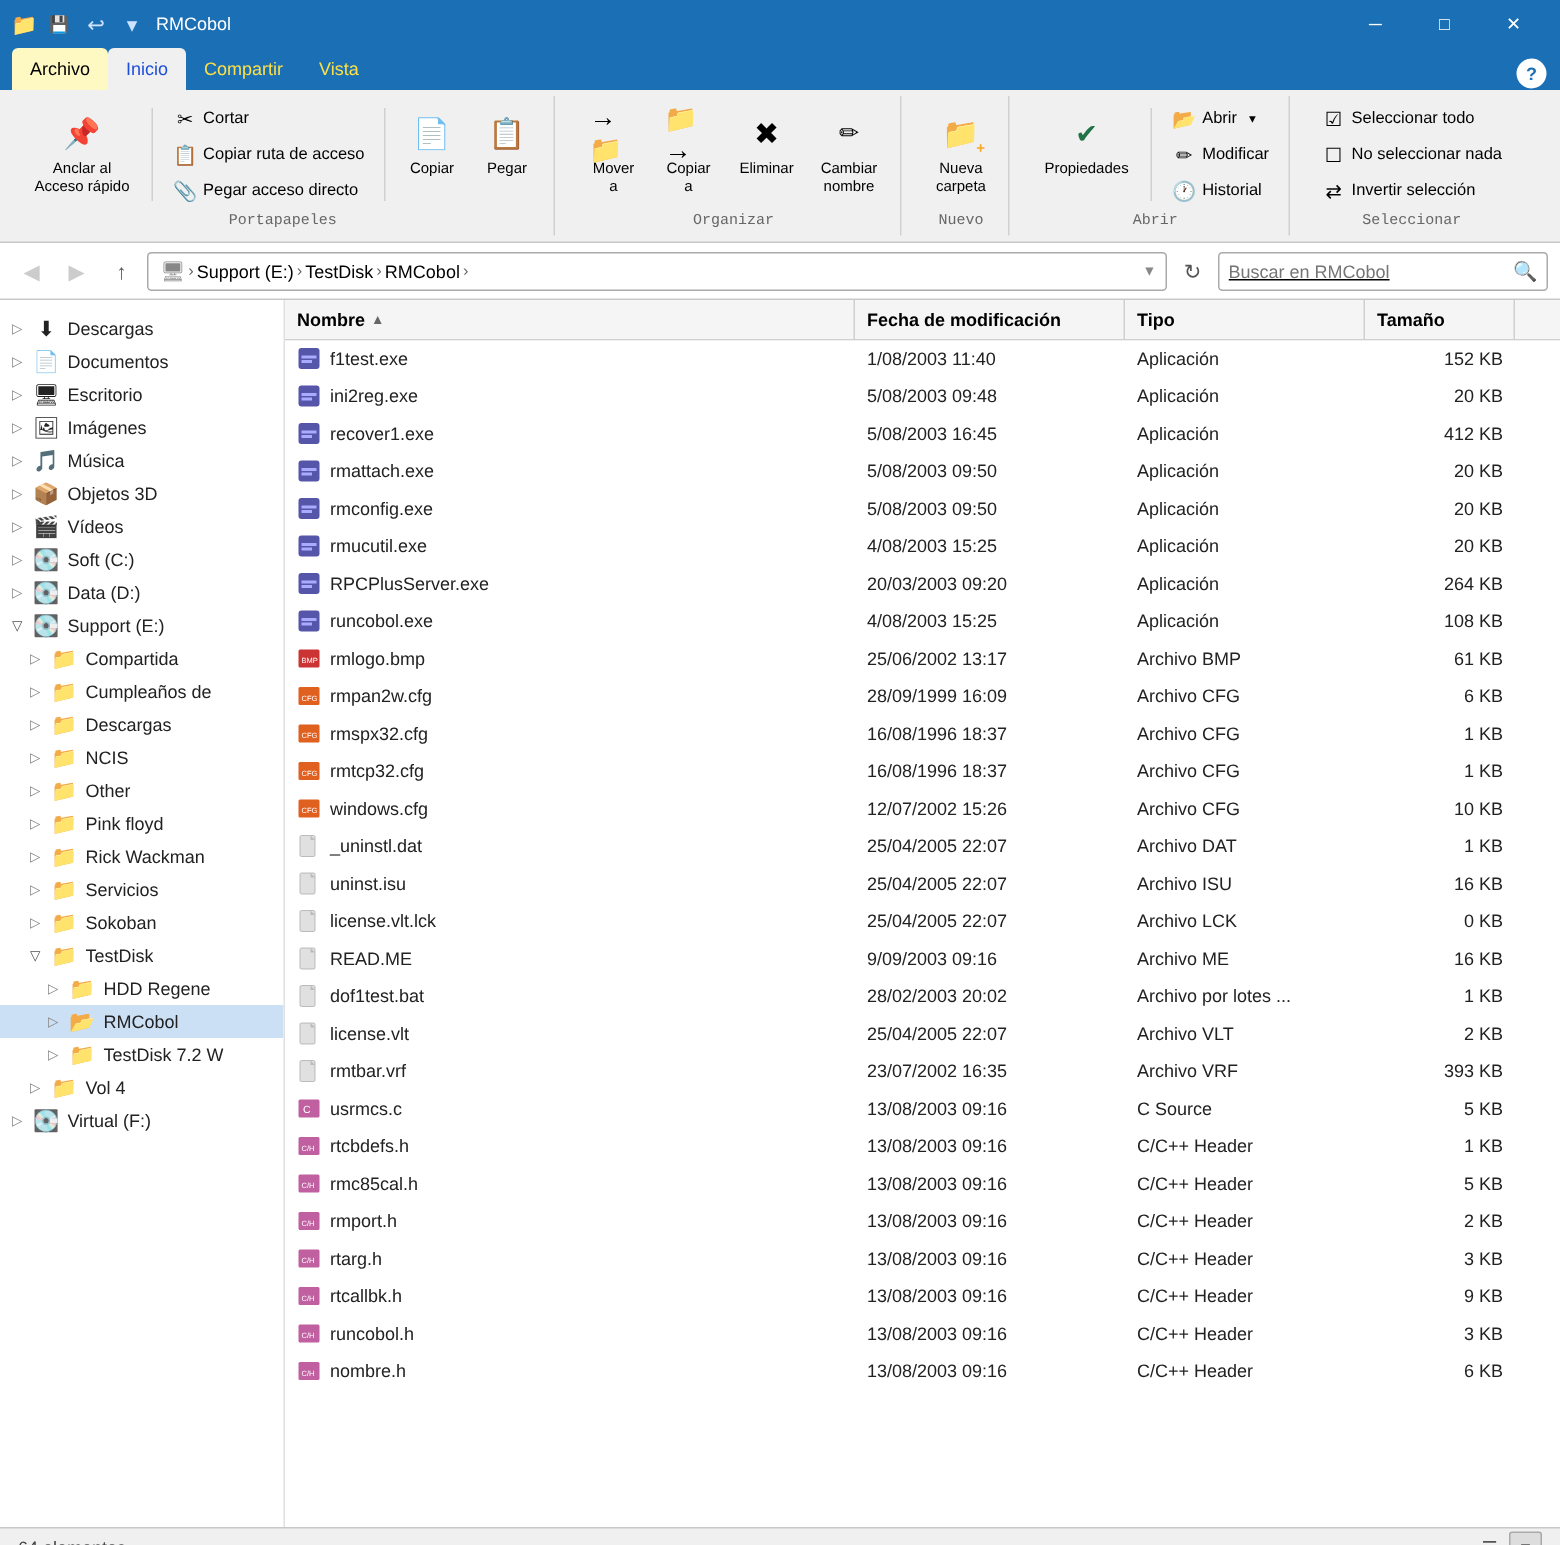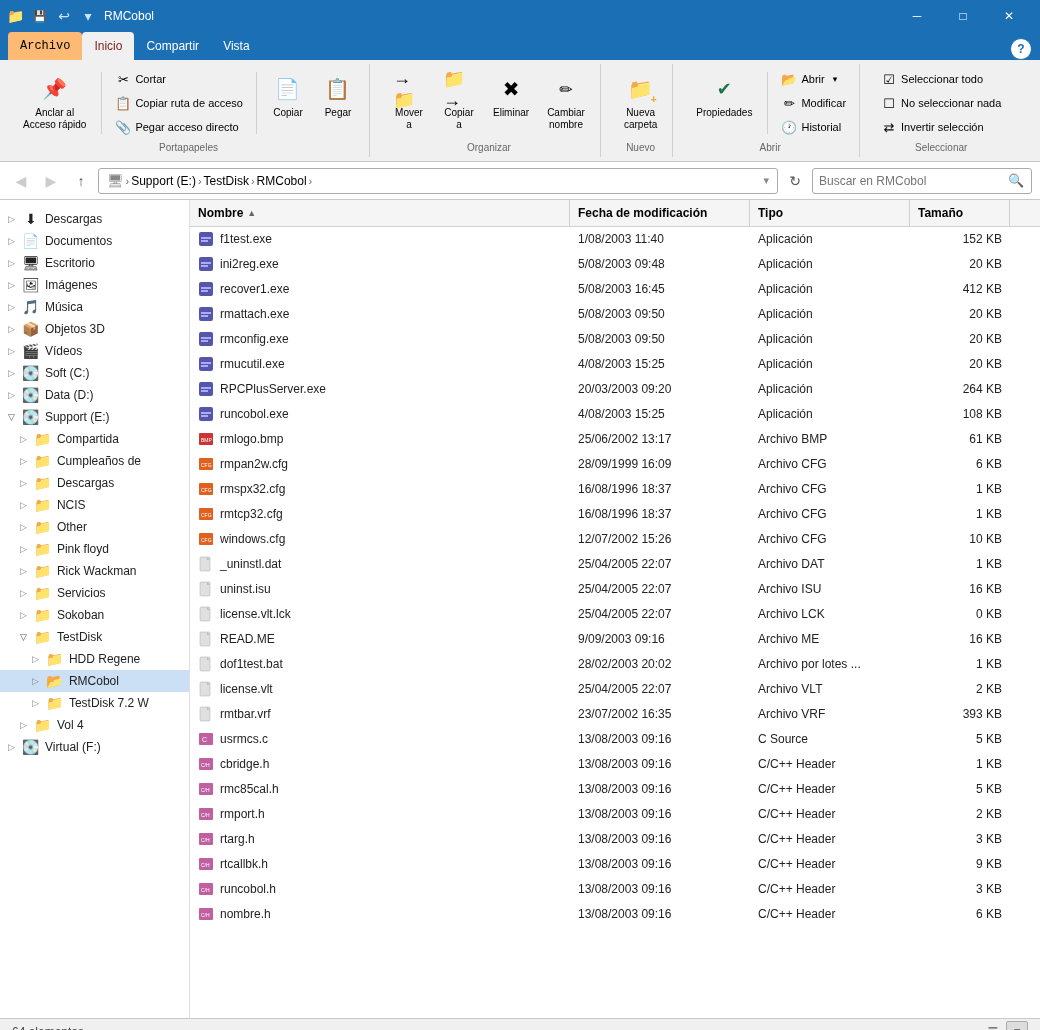--- a/index.html
+++ b/index.html
@@ -8,45 +8,45 @@
     
     .title-bar { background: #1a6fb5; height: 32px; display: flex; align-items: center; justify-content: space-between; padding: 0 8px; color: white; }
     .title-bar-left { display: flex; align-items: center; gap: 8px; }
     .title-icon { width: 16px; height: 16px; display: flex; align-items: center; justify-content: center; color: #cce4ff; font-size: 14px; }
     .title-text { font-size: 12px; color: white; }
     .window-controls { display: flex; }
     .win-btn { width: 46px; height: 32px; display: flex; align-items: center; justify-content: center; color: white; cursor: pointer; font-size: 12px; }
     
     
     .ribbon-tabs { background: #1a6fb5; display: flex; align-items: flex-end; padding: 0 8px; height: 28px; }
-    .ribbon-tab { padding: 4px 12px; font-size: 12px; color: #ffffff; cursor: pointer; height: 28px; display: flex; align-items: center; }
-    .ribbon-tab.active { background: #fdba74; color: #000; border-radius: 4px 4px 0 0; font-family: Liberation Mono, monospace; }
+    .ribbon-tab { padding: 4px 12px; font-size: 12px; color: #fde047; cursor: pointer; height: 28px; display: flex; align-items: center; }
+    .ribbon-tab.active { background: #fef9c3; color: #000; border-radius: 4px 4px 0 0; }
     
     
     .ribbon { background: #f0f0f0; border-bottom: 1px solid #c8c8c8; display: flex; padding: 4px 8px; gap: 8px; min-height: 88px; }
     .ribbon-group { display: flex; flex-direction: column; border-right: 1px solid #d0d0d0; padding: 4px 8px; min-width: 60px; }
     .ribbon-group:last-child { border-right: none; }
-    .ribbon-group-label { font-size: 10px; color: #666; text-align: center; margin-top: auto; padding-top: 4px; }
+    .ribbon-group-label { font-size: 10px; color: #666; text-align: center; margin-top: auto; padding-top: 4px; font-family: Liberation Mono, monospace; }
     .ribbon-items { display: flex; gap: 4px; align-items: flex-start; flex: 1; }
     .ribbon-btn-large { display: flex; flex-direction: column; align-items: center; padding: 4px 6px; cursor: pointer; border: 1px solid transparent; border-radius: 3px; min-width: 44px; }
     .ribbon-btn-icon { width: 32px; height: 32px; display: flex; align-items: center; justify-content: center; font-size: 20px; }
     .ribbon-btn-label { font-size: 10px; text-align: center; line-height: 1.2; margin-top: 2px; }
     .ribbon-btn-small { display: flex; align-items: center; gap: 4px; padding: 2px 4px; cursor: pointer; border: 1px solid transparent; border-radius: 2px; font-size: 11px; white-space: nowrap; }
     .ribbon-btn-small-icon { width: 16px; height: 16px; display: flex; align-items: center; justify-content: center; font-size: 13px; }
     .help-btn { margin-left: auto; color: #1a6fb5; font-weight: bold; width: 22px; height: 22px; border: 1px solid #1a6fb5; border-radius: 50%; display: flex; align-items: center; justify-content: center; cursor: pointer; font-size: 12px; }
     
     
     .address-bar { background: white; border-bottom: 1px solid #c8c8c8; display: flex; align-items: center; gap: 4px; padding: 4px 8px; height: 38px; }
     .nav-btn { width: 26px; height: 26px; display: flex; align-items: center; justify-content: center; border: 1px solid transparent; border-radius: 3px; cursor: pointer; color: #555; font-size: 14px; }
     .nav-btn.disabled { color: #ccc; cursor: default; }
     .address-path { flex: 1; display: flex; align-items: center; background: white; border: 1px solid #aaa; border-radius: 3px; padding: 2px 8px; height: 26px; gap: 2px; font-size: 12px; cursor: pointer; }
     .path-sep { color: #666; font-size: 11px; }
     .refresh-btn { width: 26px; height: 26px; display: flex; align-items: center; justify-content: center; border: 1px solid transparent; border-radius: 3px; cursor: pointer; color: #555; font-size: 14px; }
     .search-box { width: 220px; height: 26px; border: 1px solid #aaa; border-radius: 3px; display: flex; align-items: center; padding: 0 6px; background: white; }
-    .search-box input { border: none; outline: none; flex: 1; font-size: 12px; }
+    .search-box input { border: none; outline: none; flex: 1; font-size: 12px; text-decoration: underline; }
     .search-icon { color: #666; font-size: 13px; cursor: pointer; }
     
     
     .main-layout { display: flex; height: calc(1030px - 32px - 28px - 88px - 38px - 26px); }
     
     
     .sidebar { width: 190px; background: white; border-right: 1px solid #e0e0e0; overflow-y: auto; overflow-x: hidden; }
     .sidebar::-webkit-scrollbar { width: 8px; }
     .sidebar::-webkit-scrollbar-track { background: #f0f0f0; }
     .sidebar::-webkit-scrollbar-thumb { background: #c0c0c0; border-radius: 4px; }
@@ -99,21 +99,21 @@
   </div>
   <div class="window-controls">
     <div class="win-btn">─</div>
     <div class="win-btn">□</div>
     <div class="win-btn close">✕</div>
   </div>
 </div>
 
 <div class="ribbon-tabs">
   <div class="ribbon-tab active">Archivo</div>
-  <div class="ribbon-tab" style="background:#f0f0f0;color:#7f1d1d;border-radius:4px 4px 0 0;">Inicio</div>
+  <div class="ribbon-tab" style="background:#f0f0f0;color:#1d4ed8;border-radius:4px 4px 0 0;">Inicio</div>
   <div class="ribbon-tab">Compartir</div>
   <div class="ribbon-tab">Vista</div>
   <div class="help-btn" style="margin-left:auto;color:#1a6fb5;background:white;border-color:#1a6fb5;">?</div>
 </div>
 
 <div class="ribbon">
 
   <div class="ribbon-group">
     <div class="ribbon-items">
       <div class="ribbon-btn-large">
@@ -708,21 +708,21 @@
       <div class="file-cell right">5 KB</div>
     </div>
         <div class="file-row">
       <div class="file-cell">
         <span class="file-icon">
               <svg width="16" height="16" viewBox="0 0 16 16">
                 <rect x="1" y="2" width="14" height="12" rx="1" fill="#c060a0"></rect>
                 <text x="3" y="11" font-size="5" fill="white" font-family="Arial">C/H</text>
               </svg>
             </span>
-        <span>cbridge.h</span>
+        <span>rtcbdefs.h</span>
       </div>
       <div class="file-cell">13/08/2003 09:16</div>
       <div class="file-cell">C/C++ Header</div>
       <div class="file-cell right">1 KB</div>
     </div>
         <div class="file-row">
       <div class="file-cell">
         <span class="file-icon">
               <svg width="16" height="16" viewBox="0 0 16 16">
                 <rect x="1" y="2" width="14" height="12" rx="1" fill="#c060a0"></rect>

